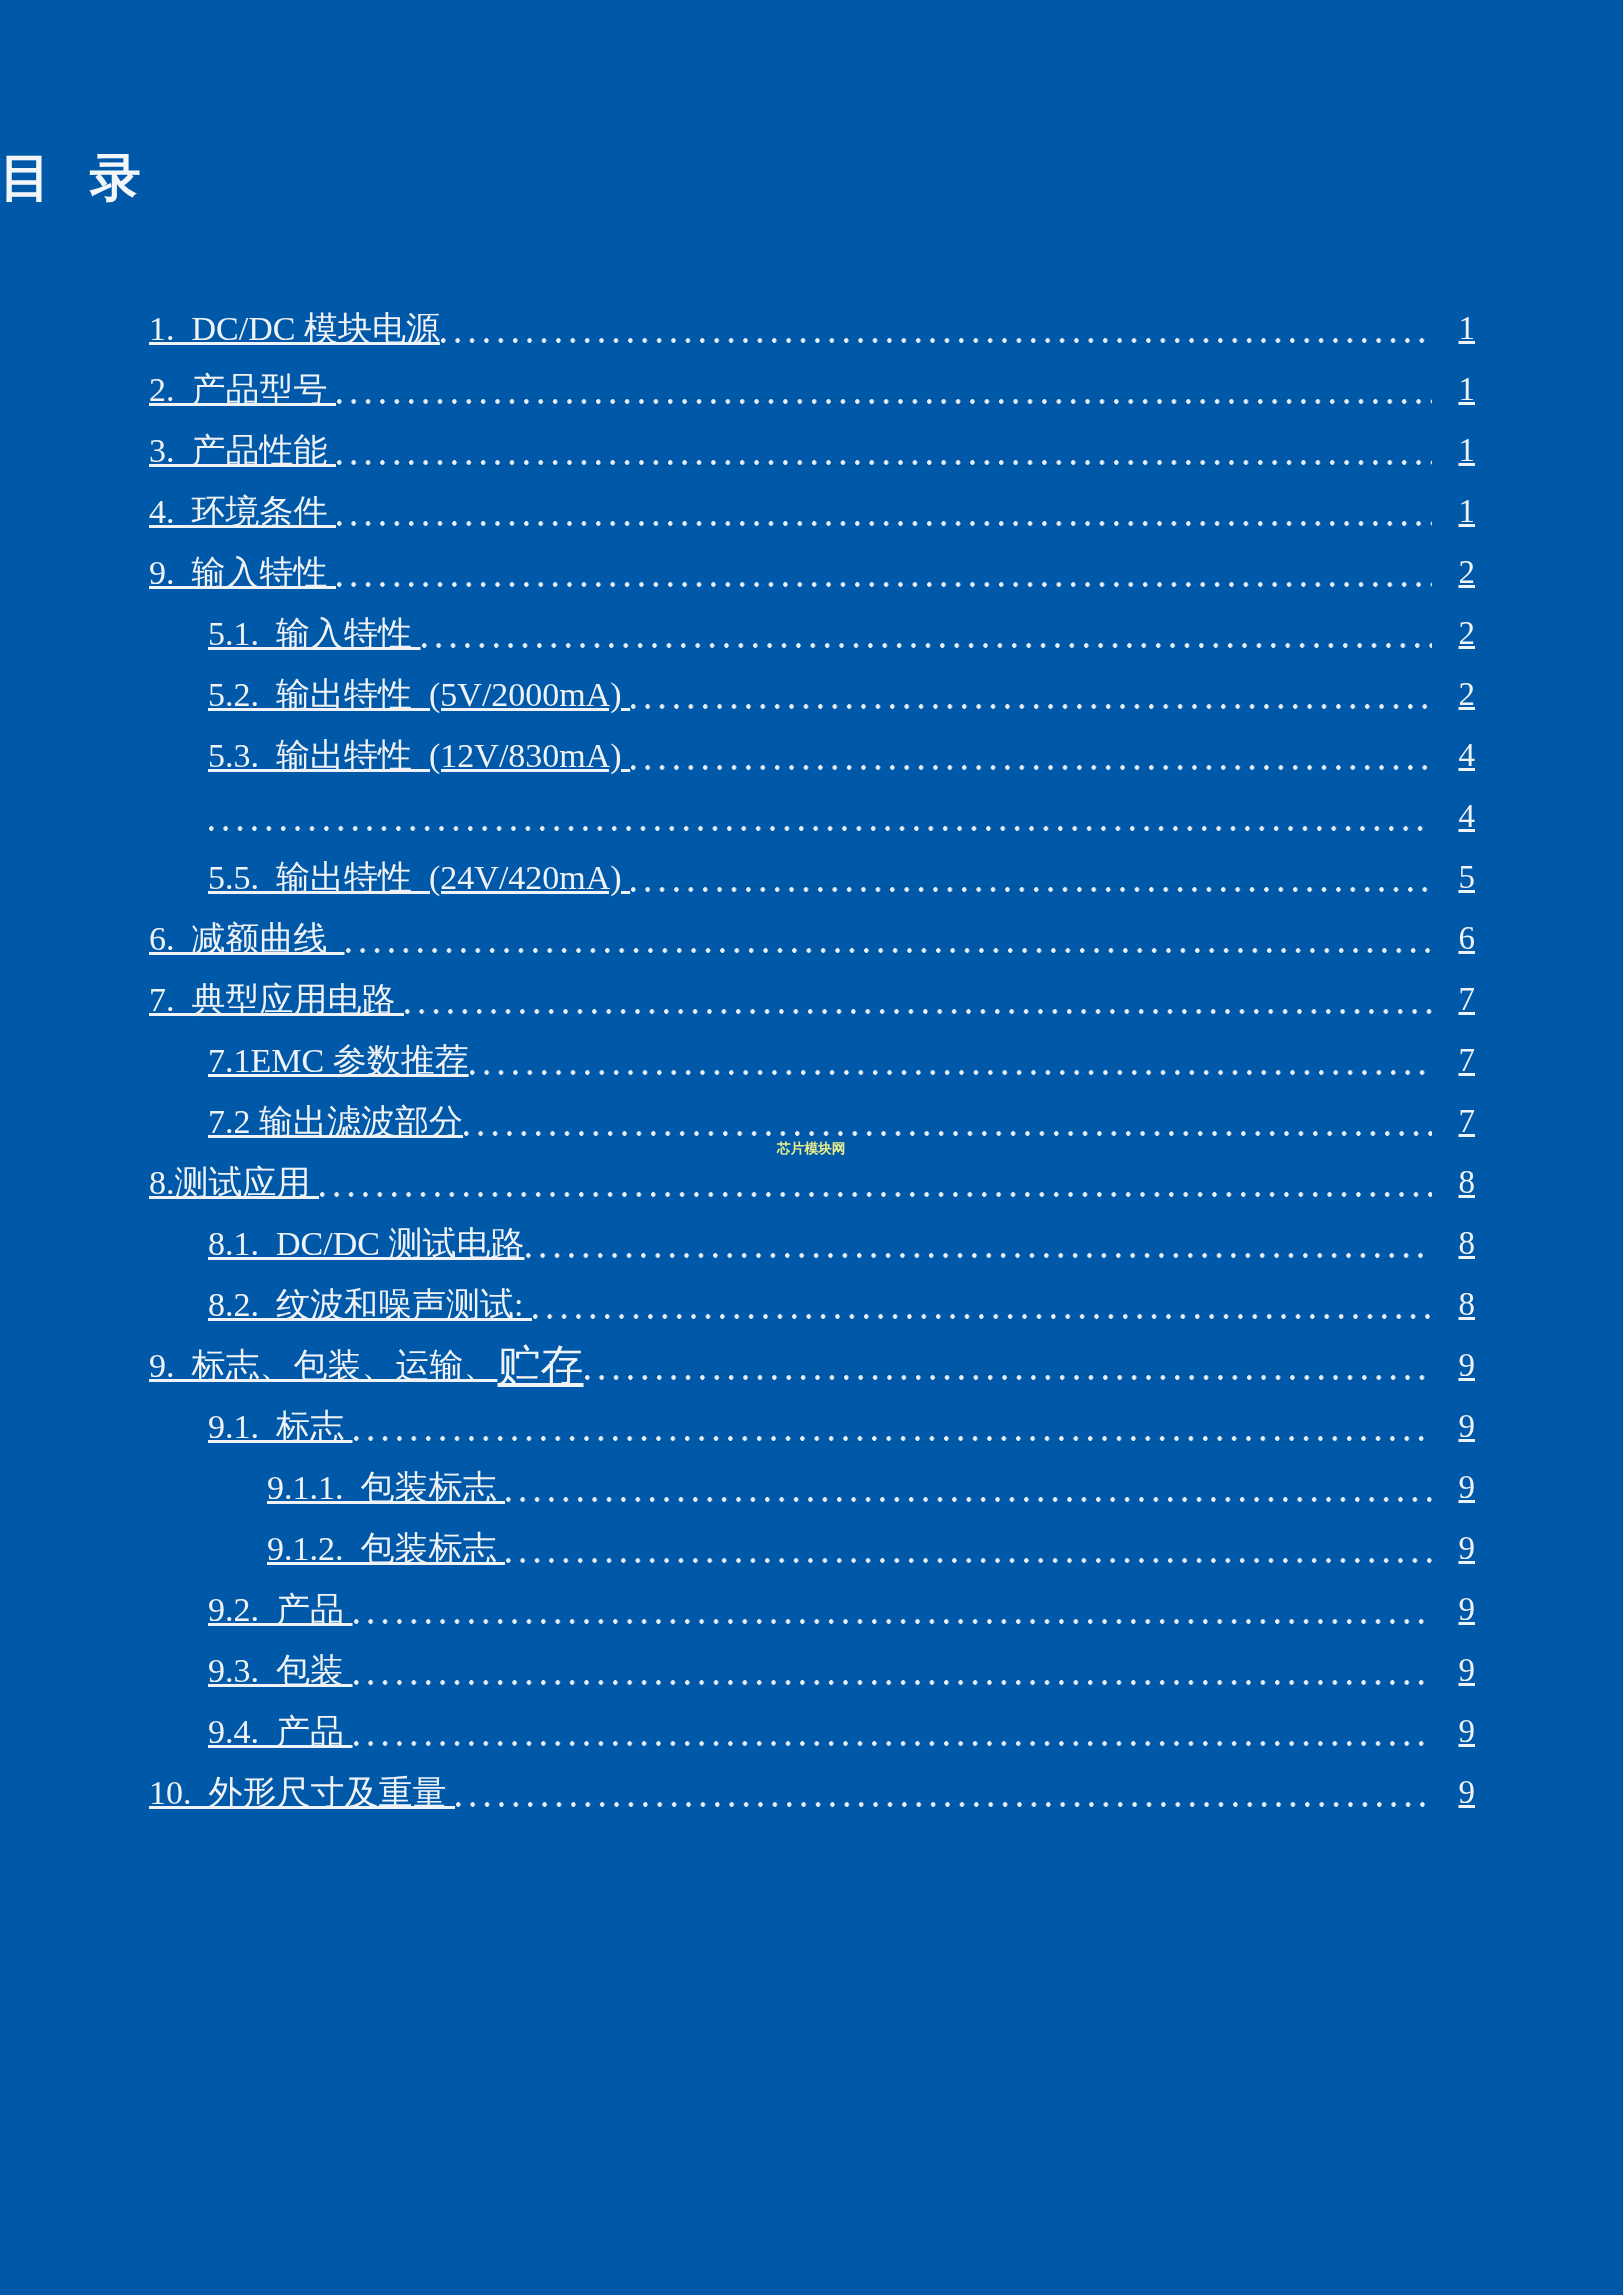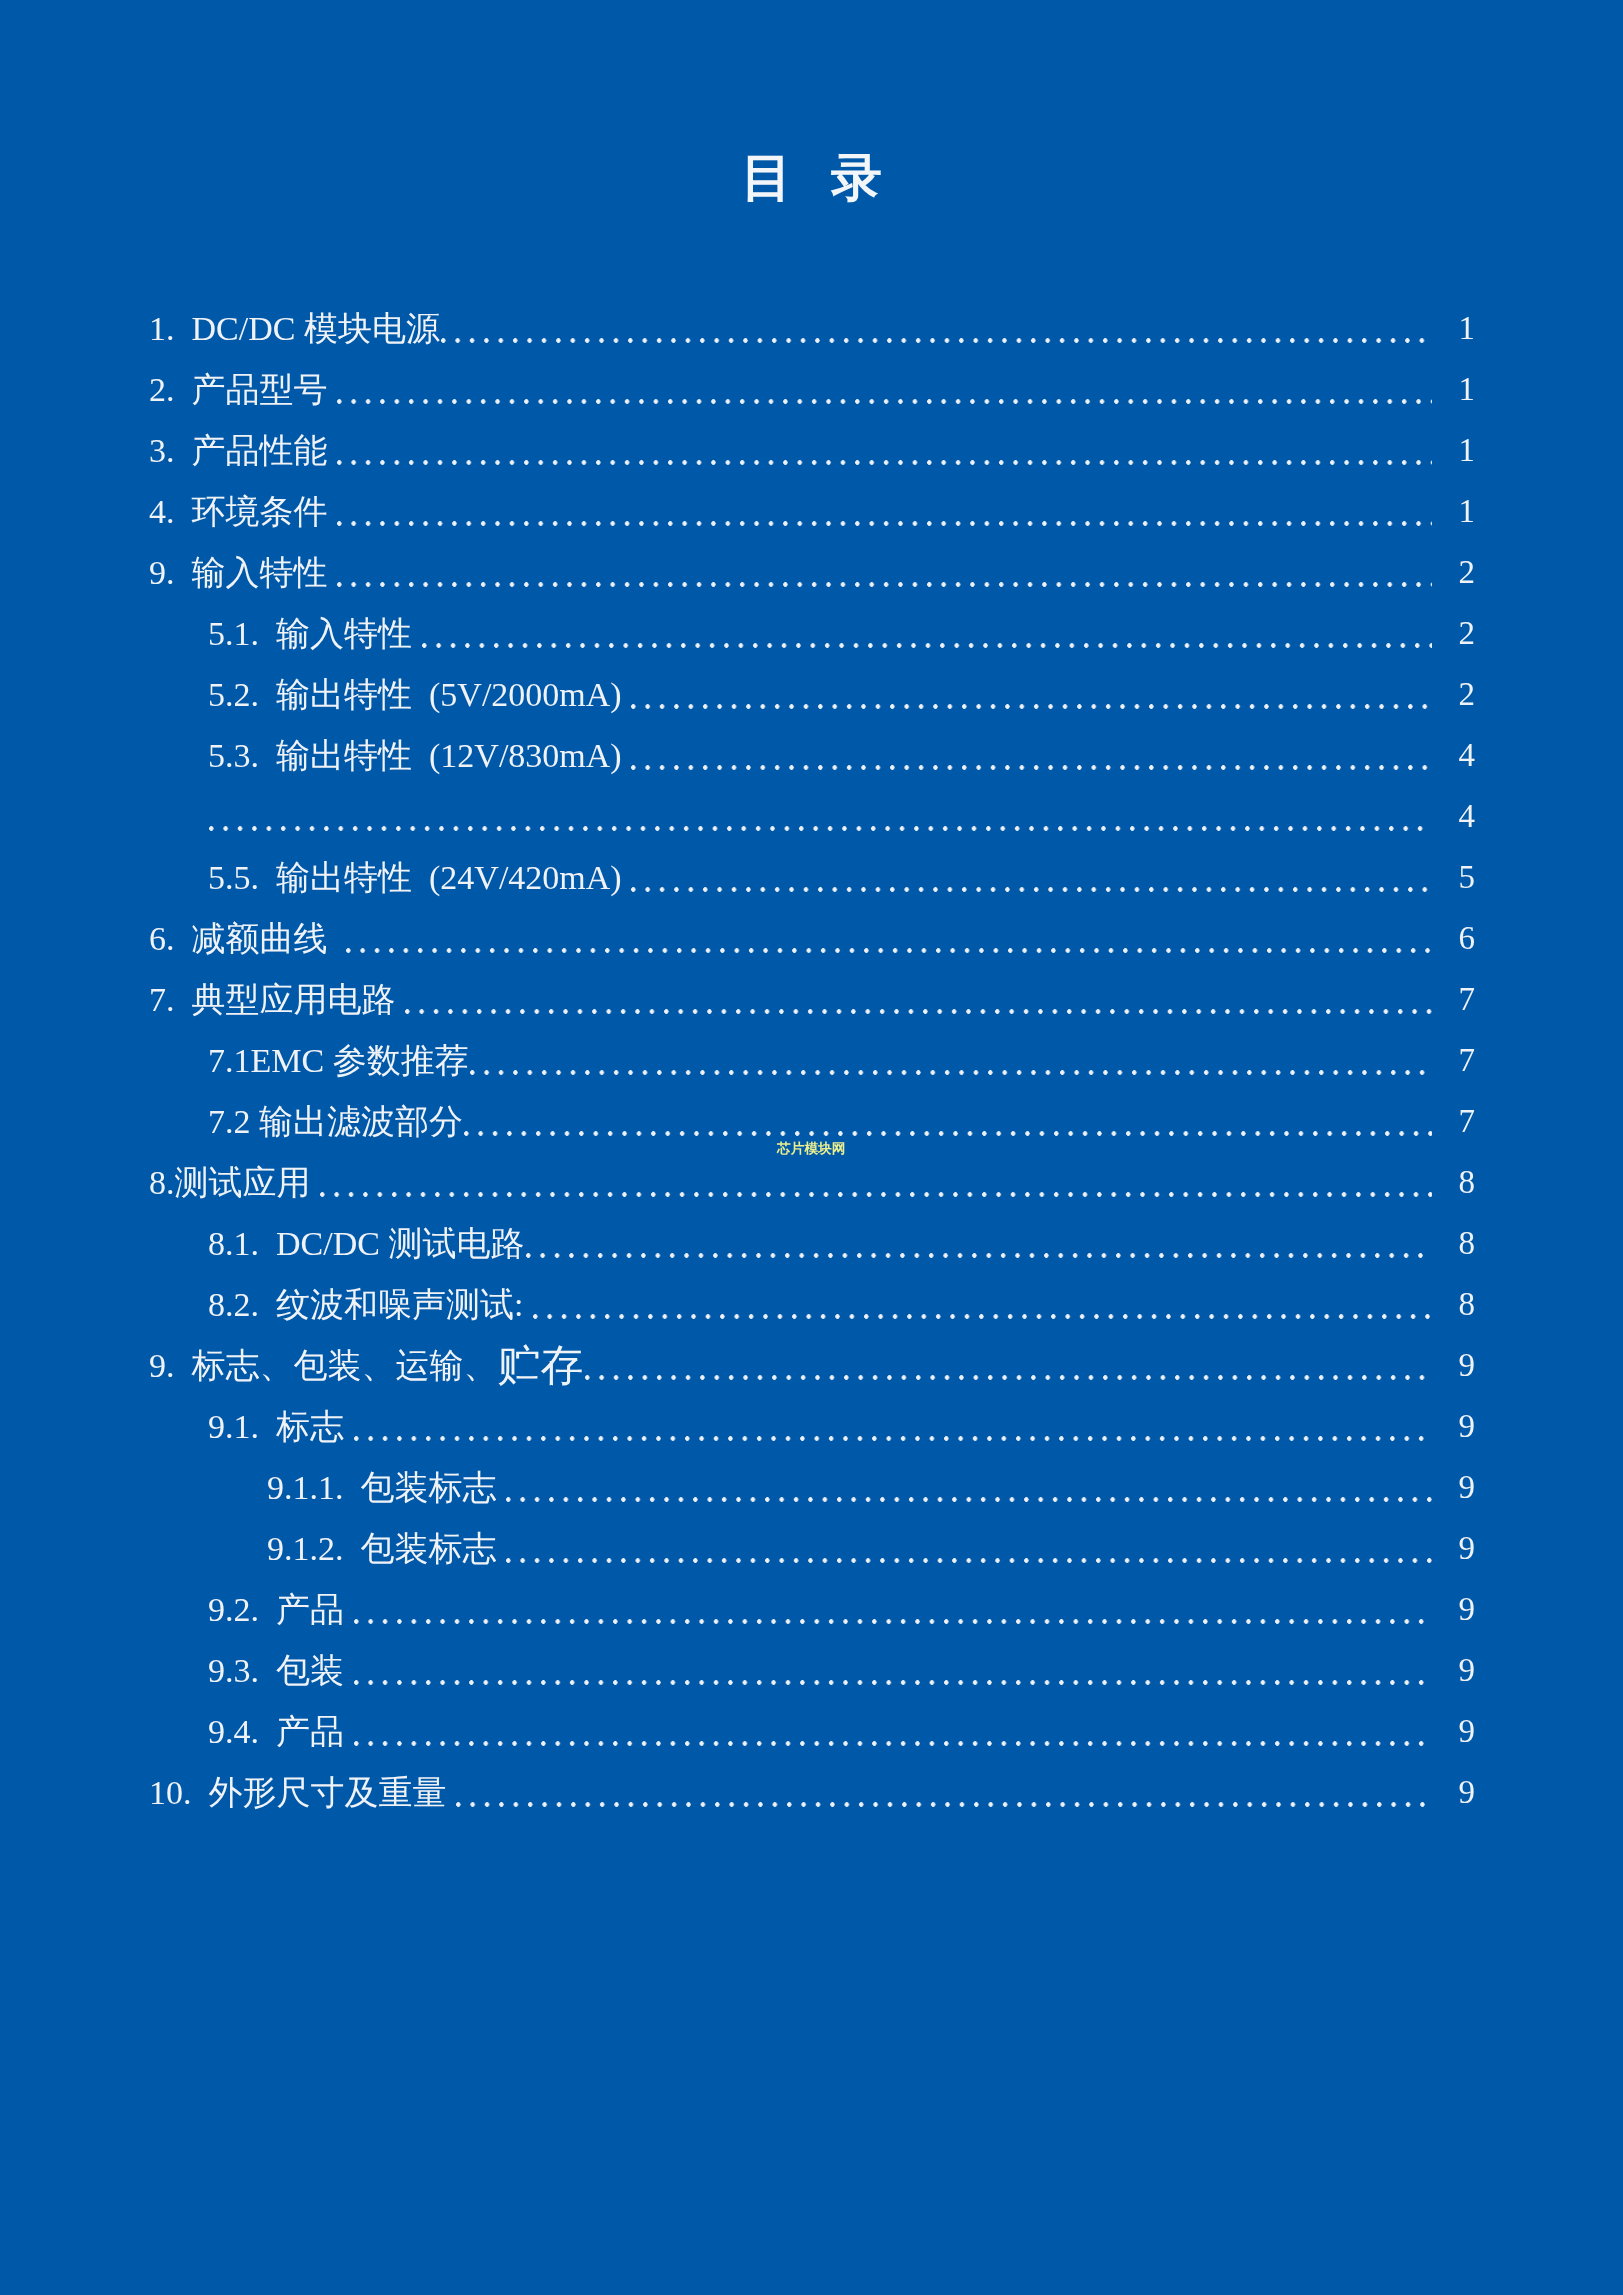--- a/index.html
+++ b/index.html
@@ -10,39 +10,40 @@
     overflow: hidden;
     background: #0058A8;
     font-family: "Liberation Serif", "DejaVu Serif", serif;
   }
   .page-title {
     position: absolute;
     top: 151px;
     left: 0;
     width: 100%;
     margin: 0;
-    text-align: center;
+    text-align: left;
     font-size: 51px;
     line-height: 54px;
     font-weight: bold;
     color: #F3F6F9;
     word-spacing: 26px;
     white-space: pre;
   }
   .toc {
     position: absolute;
     left: 149px;
     right: 148px;
     top: 298px;
   }
   .toc-row {
     display: flex;
     align-items: flex-start;
     height: 61px;
     color: #EFF2F6;
+    text-decoration: underline;
   }
   .toc-row .txt {
     white-space: pre;
     font-size: 34px;
     line-height: 61px;
     flex: 0 0 auto;
   }
   .toc-row .txt-big {
     white-space: pre;
     font-size: 43px;

